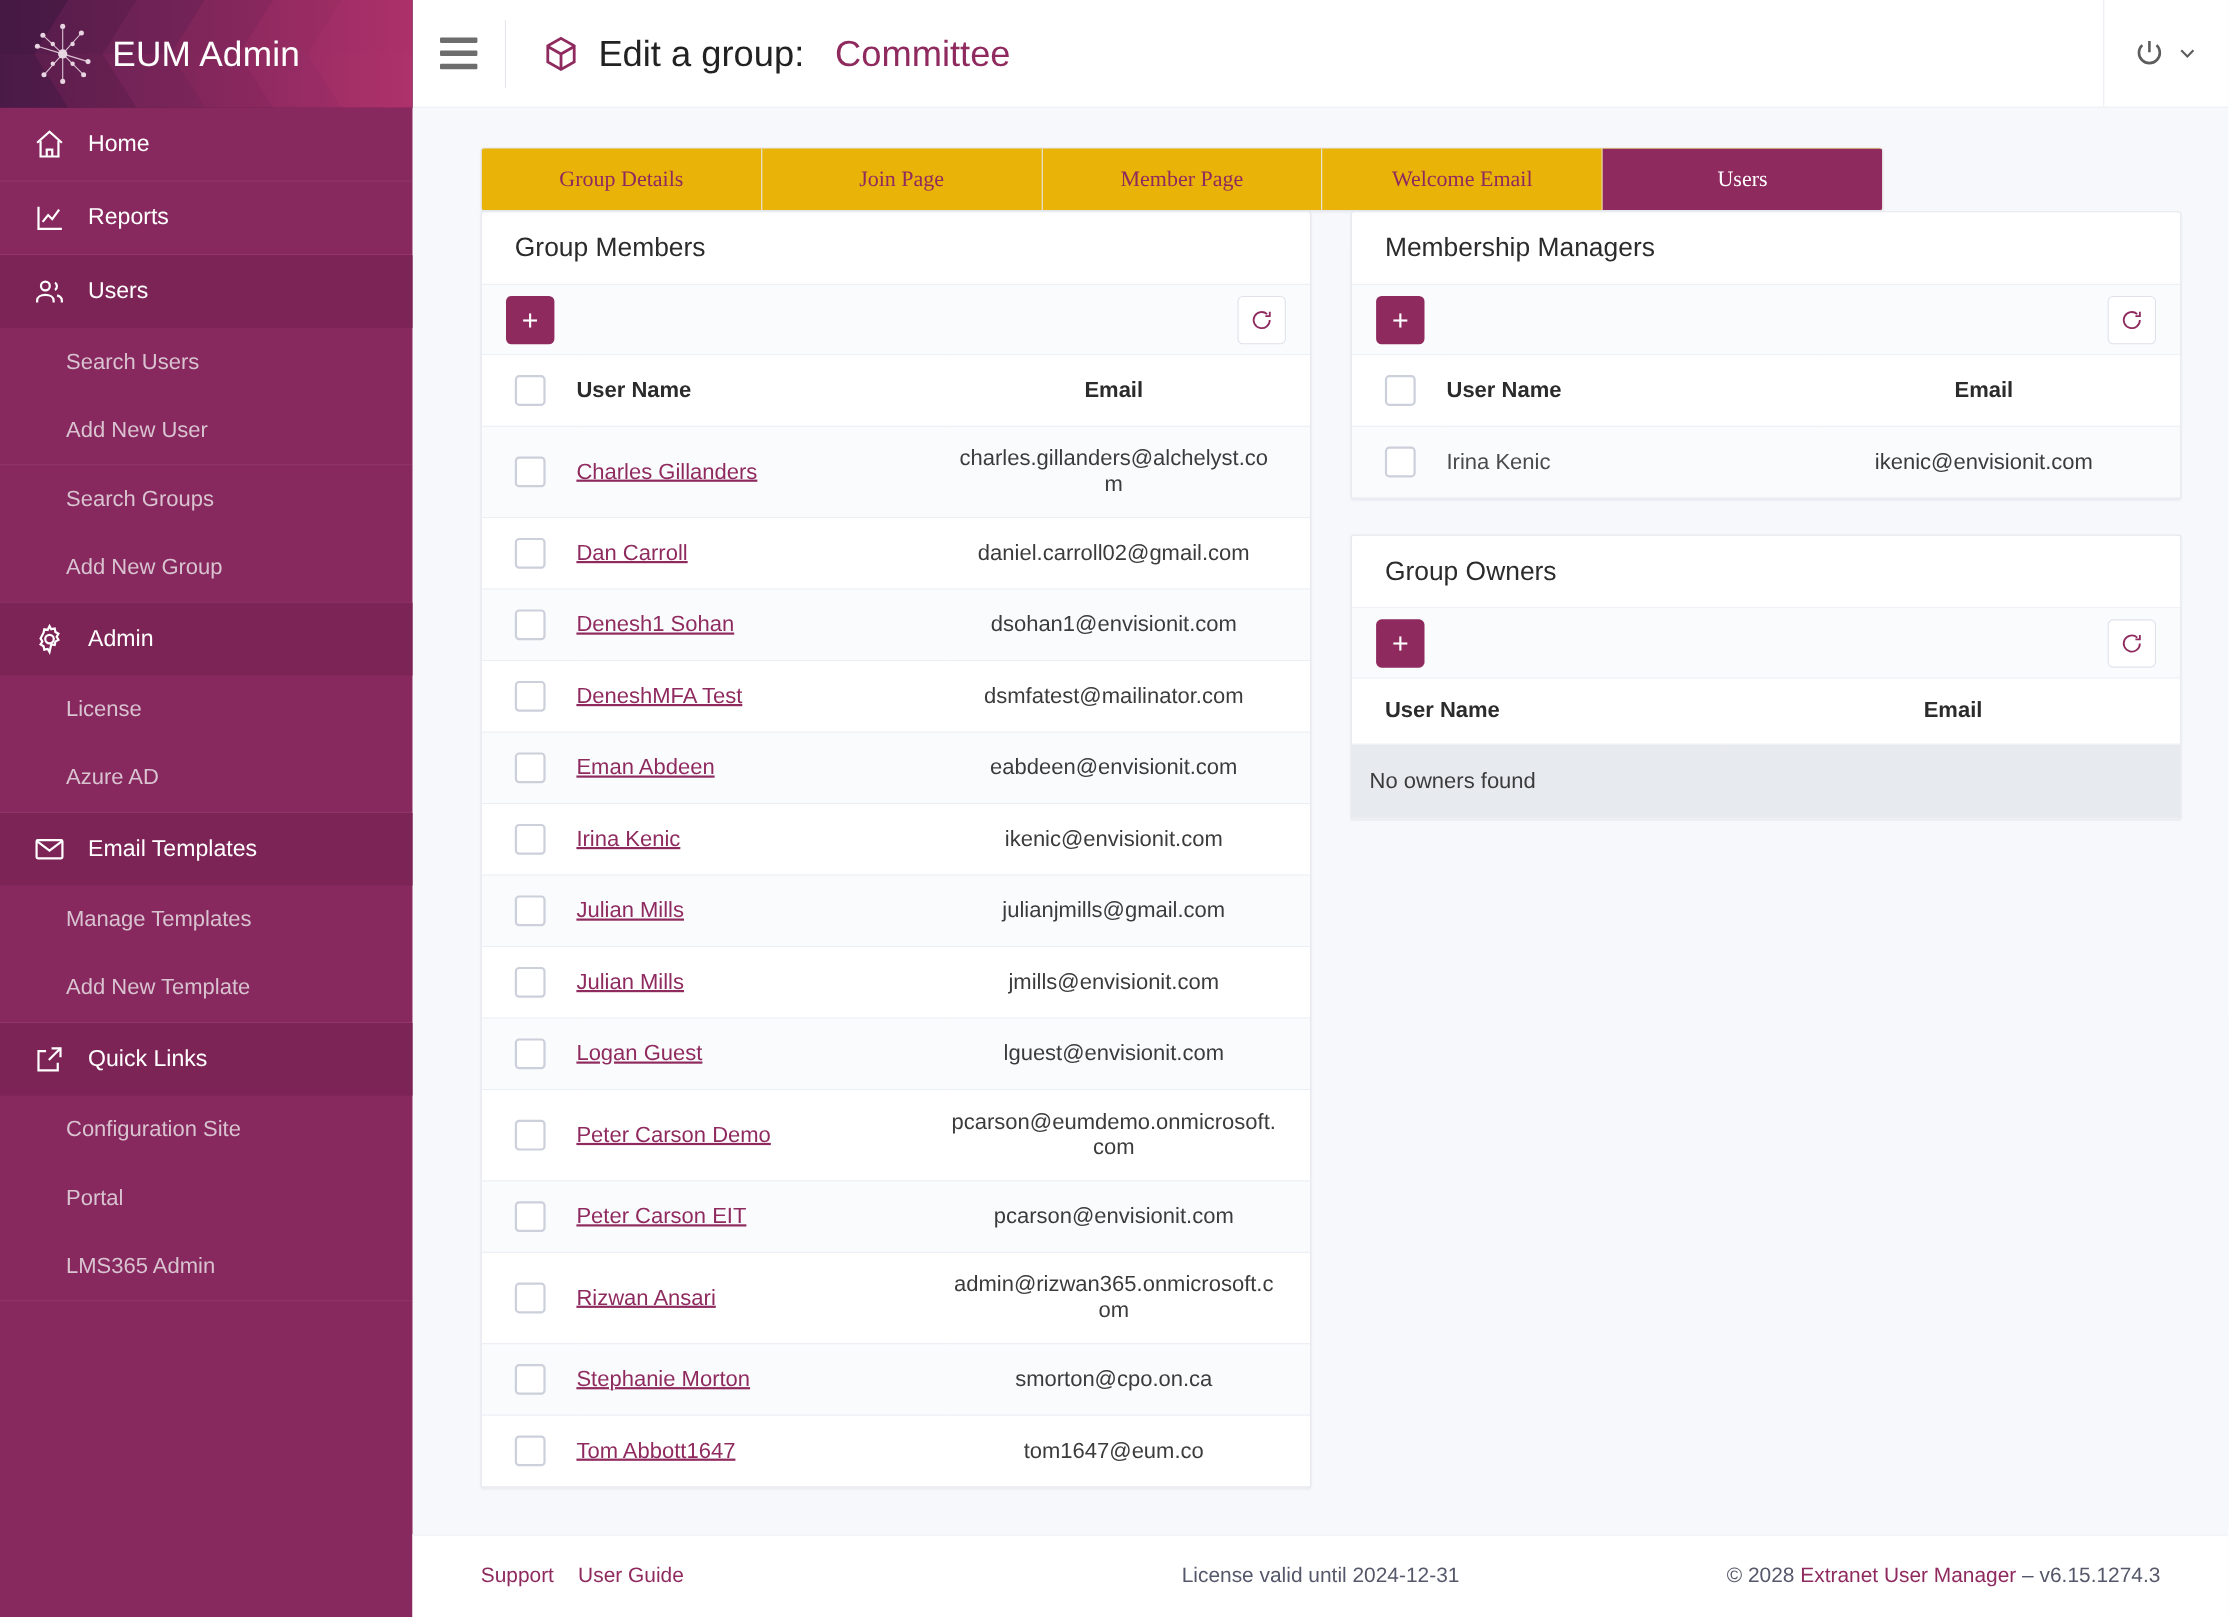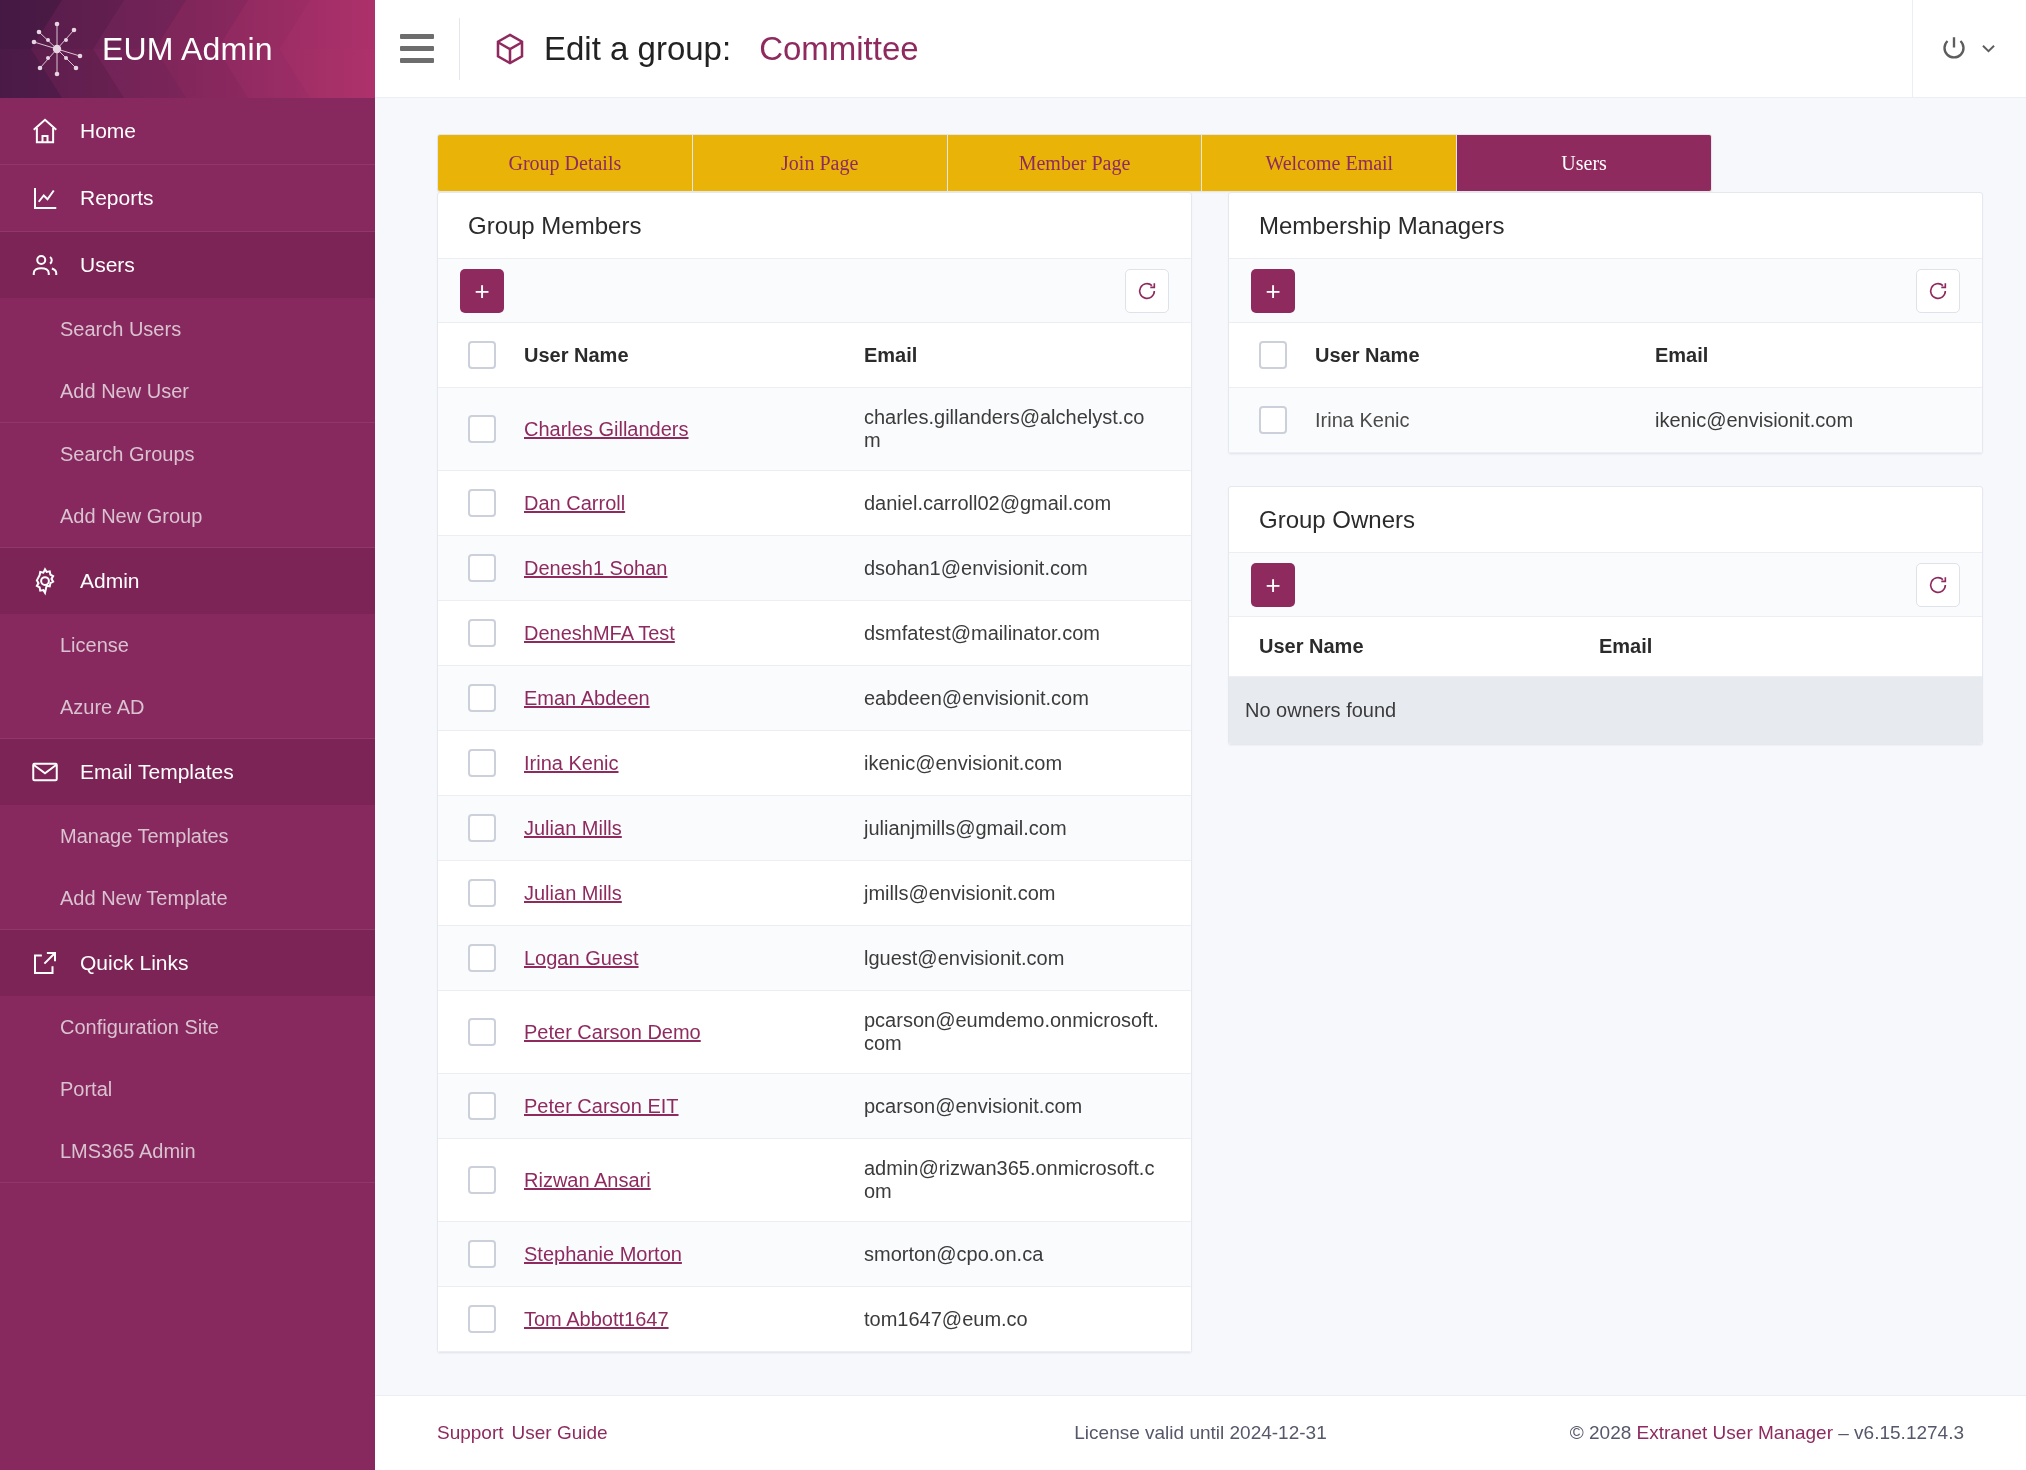--- a/index.html
+++ b/index.html
@@ -157,21 +157,21 @@
     background: #ffffff;
   }
   td {
     font-size: 20px; color: #3b3b3b; padding: 18px 0;
     border-bottom: 1px solid #eceef4; vertical-align: middle;
   }
   tbody tr:nth-child(odd) td { background: #fafbfd; }
   tbody tr:nth-child(even) td { background: #ffffff; }
   .c-chk { width: 86px; padding-left: 30px !important; }
   .c-name { width: 340px; }
-  .c-mail { padding-right: 30px !important; word-break: break-word; }
+  .c-mail { padding-right: 30px !important; word-break: break-word; text-align: center; }
   .chk {
     width: 28px; height: 28px; border: 2px solid #ccd0da;
     border-radius: 4px; background: #ffffff; display: block; cursor: pointer;
   }
   a.ulink {
     color: #8f2a5f; text-decoration: underline; cursor: pointer;
   }
   .plain { color: #4a4a4a; }
   .empty-row td {
     background: #e7eaef !important; color: #3b3b3b;
@@ -179,21 +179,21 @@
   }
   .owners-head th { padding-left: 30px; }
 
   
   .footer {
     flex: 0 0 75px; height: 75px; background: #ffffff;
     border-top: 1px solid #eceef4;
     display: flex; align-items: center;
     padding: 0 62px; position: relative;
   }
-  .foot-left { display: flex; gap: 8px; text-align: right; }
+  .foot-left { display: flex; gap: 22px; text-align: right; }
   .foot-left a { color: #8f2a5f; font-size: 19px; text-decoration: none; cursor: pointer; }
   .foot-mid {
     position: absolute; left: 50%; transform: translateX(-50%);
     font-size: 19px; color: #55586a;
   }
   .foot-right {
     margin-left: auto; font-size: 19px; color: #55586a; white-space: nowrap;
   }
   .foot-right .prod { color: #8f2a5f; }
 </style>

